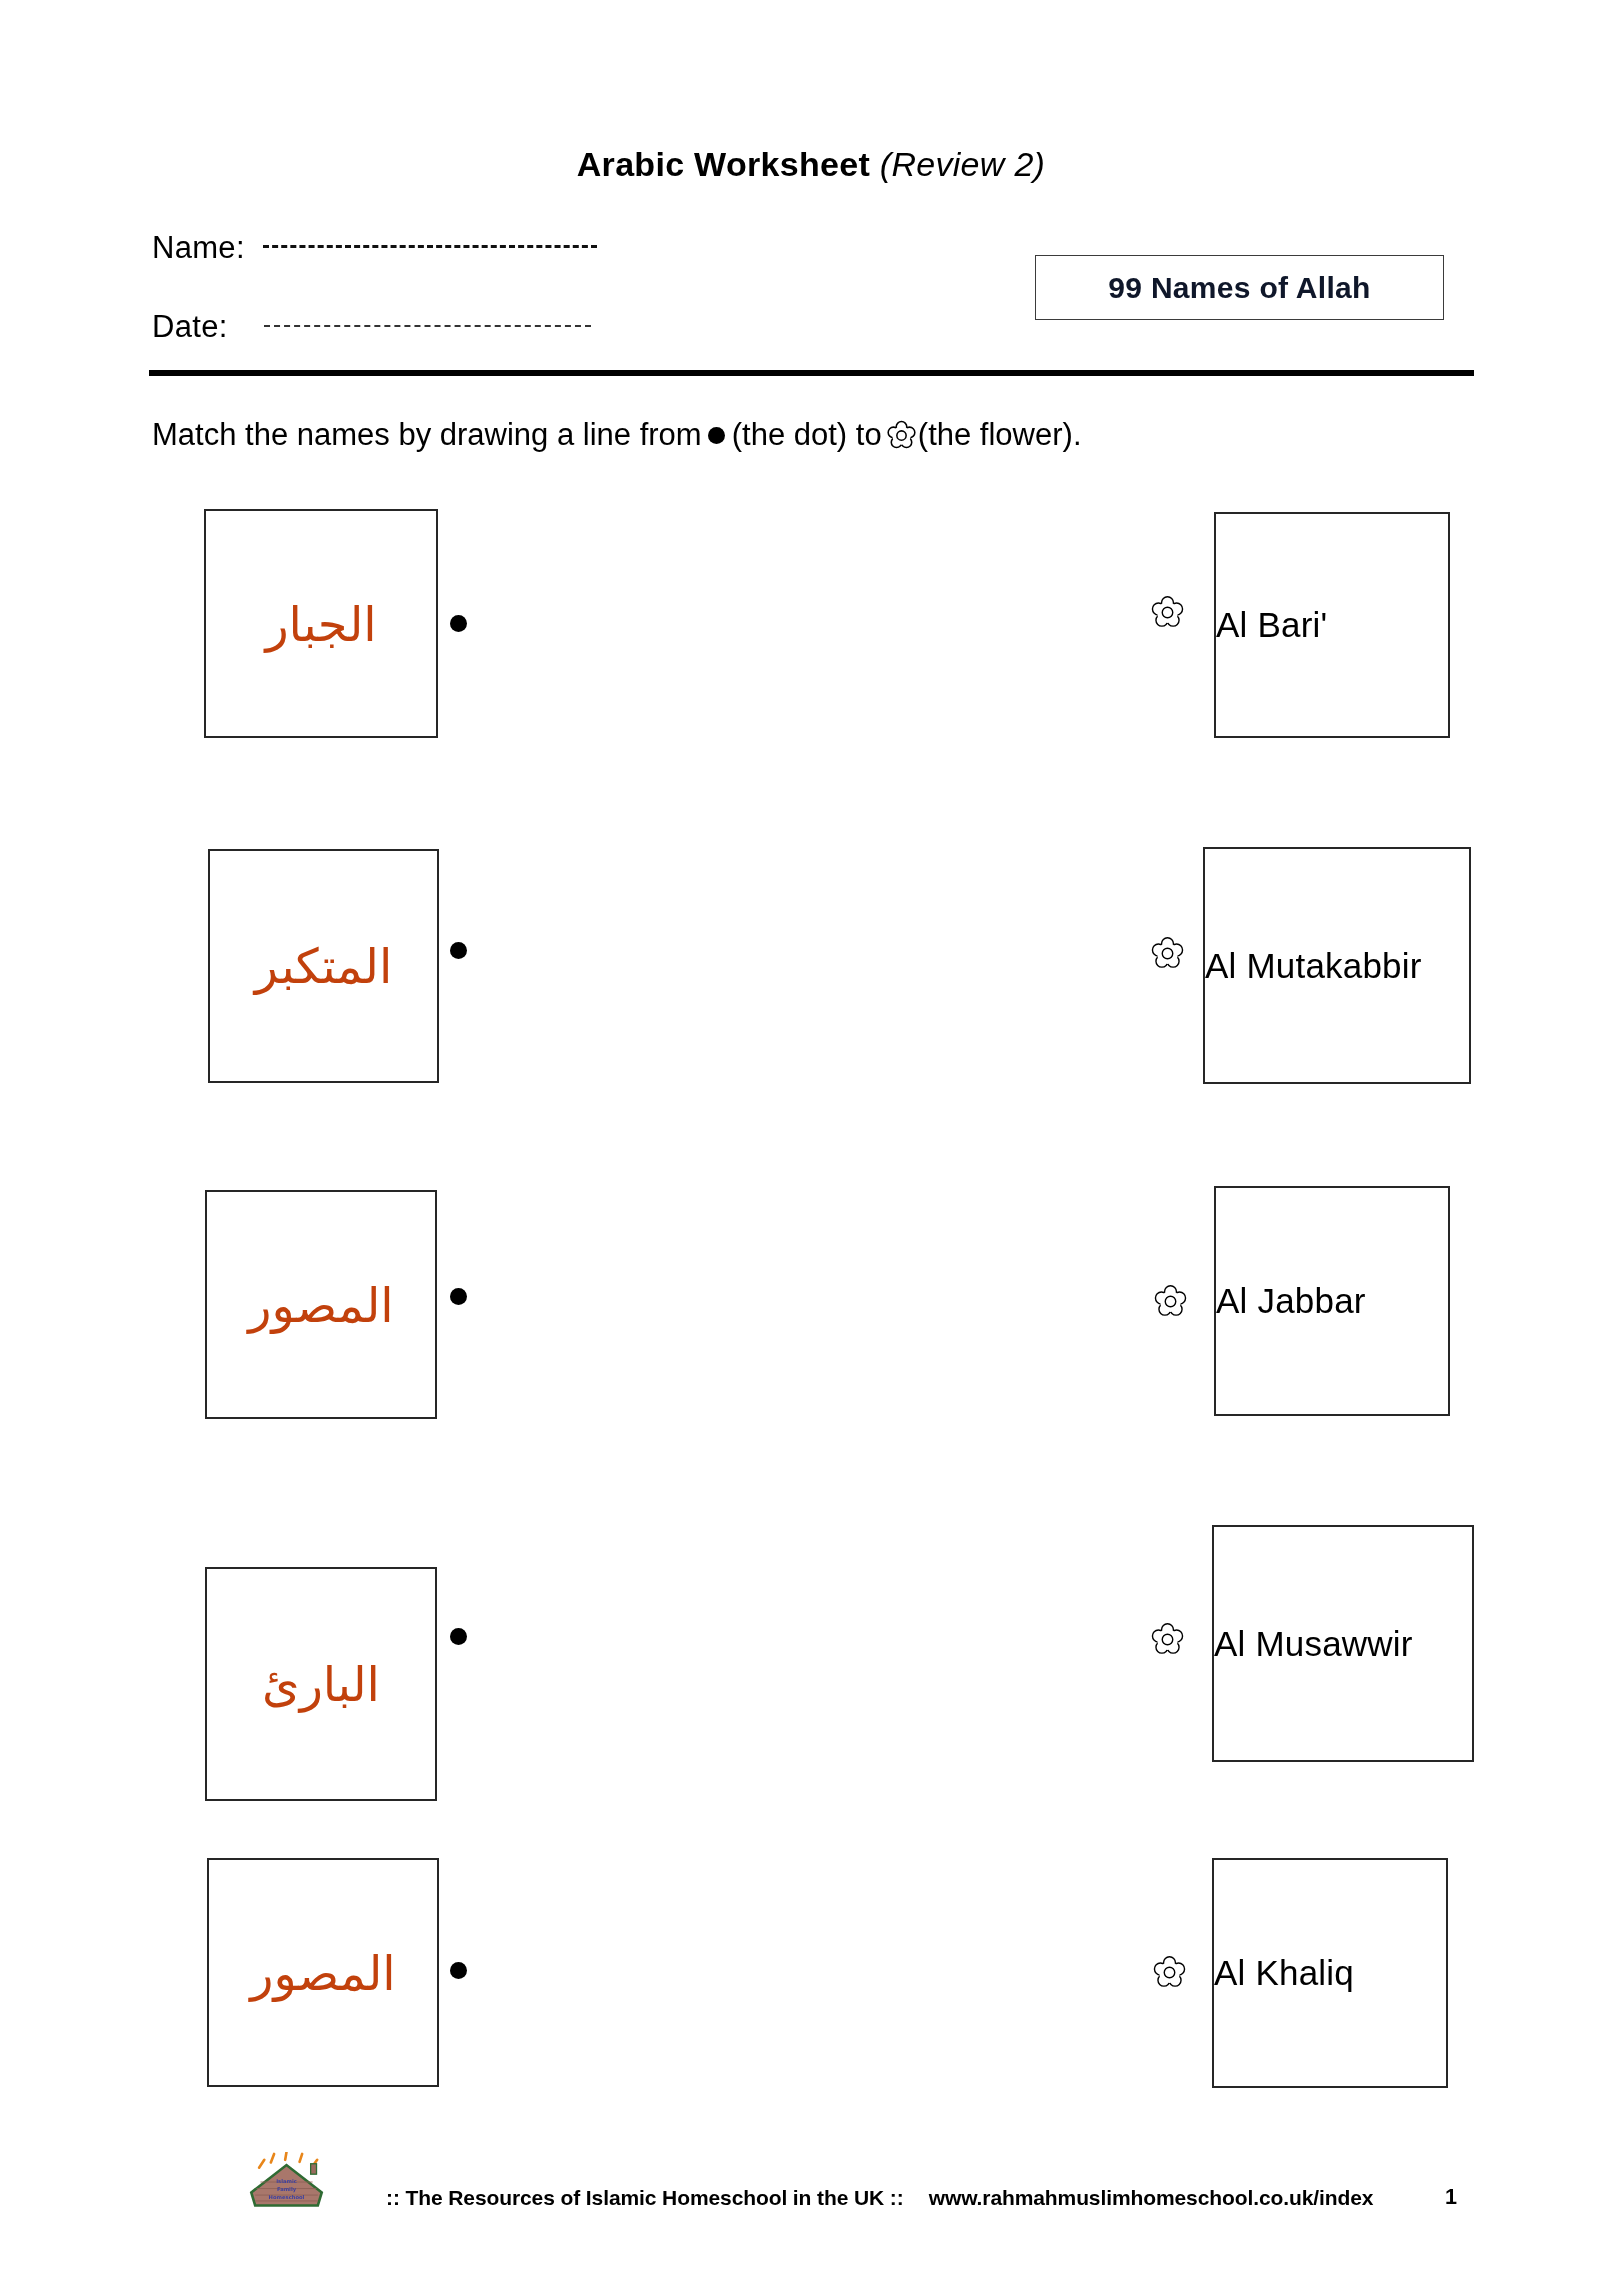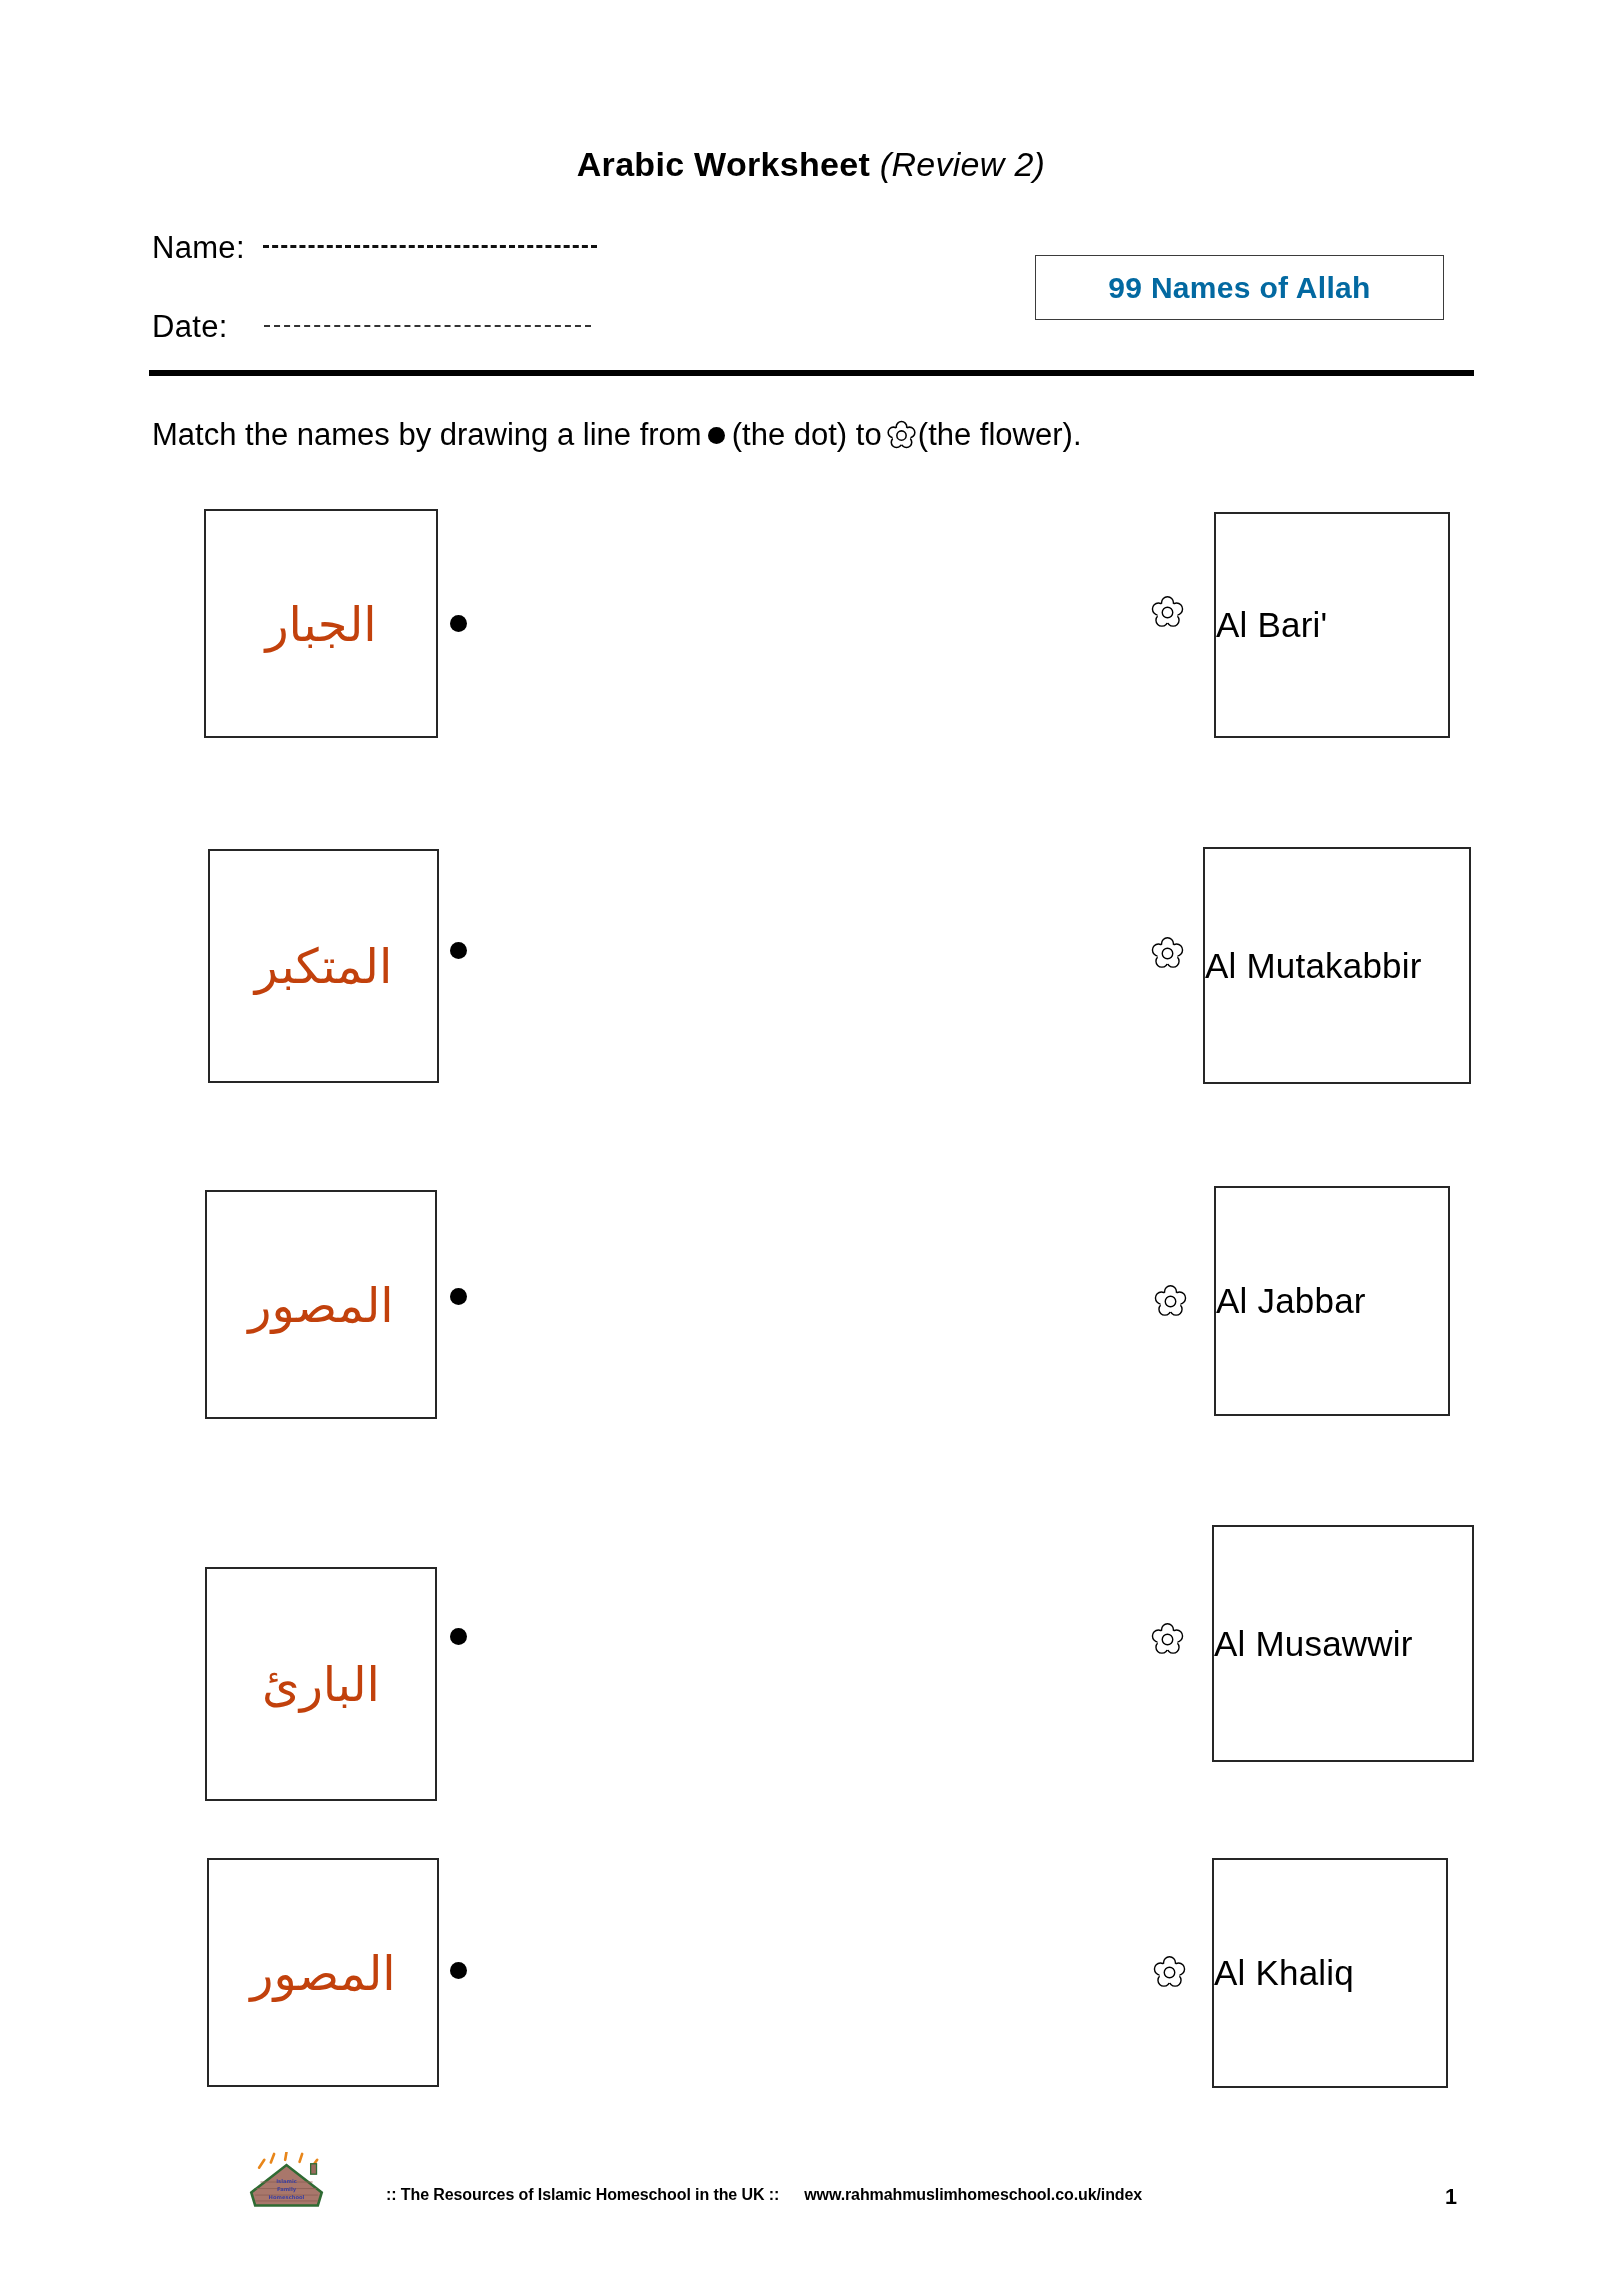--- a/index.html
+++ b/index.html
@@ -184,21 +184,21 @@
     position: absolute;
     left: 247px;
     top: 2152px;
     width: 79px;
     height: 62px;
   }
   .footer-text {
     position: absolute;
     left: 386px;
     top: 2186px;
-    font-size: 16px;
+    font-size: 21px;
     font-weight: bold;
     letter-spacing: -0.1px;
     white-space: nowrap;
   }
   .footer-url {
     margin-left: 25px;
   }
   .footer-page {
     position: absolute;
     left: 1445px;
@@ -220,21 +220,21 @@
     <span>Name:</span>
     <span class="dash-line dash-name"></span>
   </div>
 
   <div class="hdr-date">
     <span>Date:</span>
     <span class="dash-line dash-date"></span>
   </div>
 
   <div class="names-box">
-    <span class="names-box-label" id="topic-label" style="color: #0369a1;">99 Names of Allah</span>
+    <span class="names-box-label" id="topic-label" style="color: #0f172a;">99 Names of Allah</span>
   </div>
 
   <div class="divider"></div>
 
   <div class="instruction">
     <span>Match the names by drawing a line from</span>
     <span class="dotglyph"></span>
     <span>(the dot) to</span>
     <span class="inline-flower">
       <svg viewBox="0 0 100 100" width="31" height="31" aria-hidden="true">

